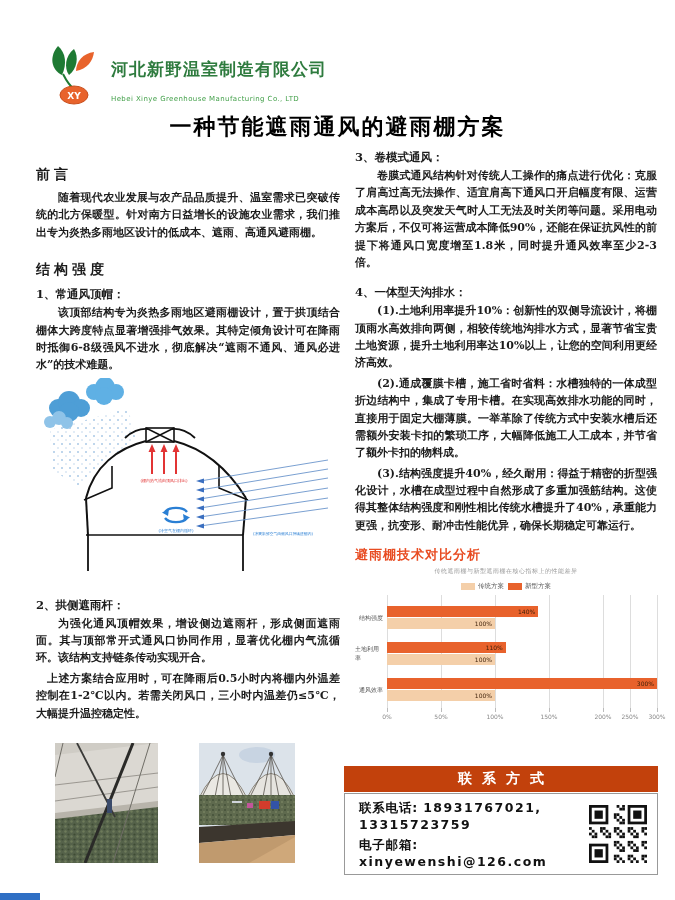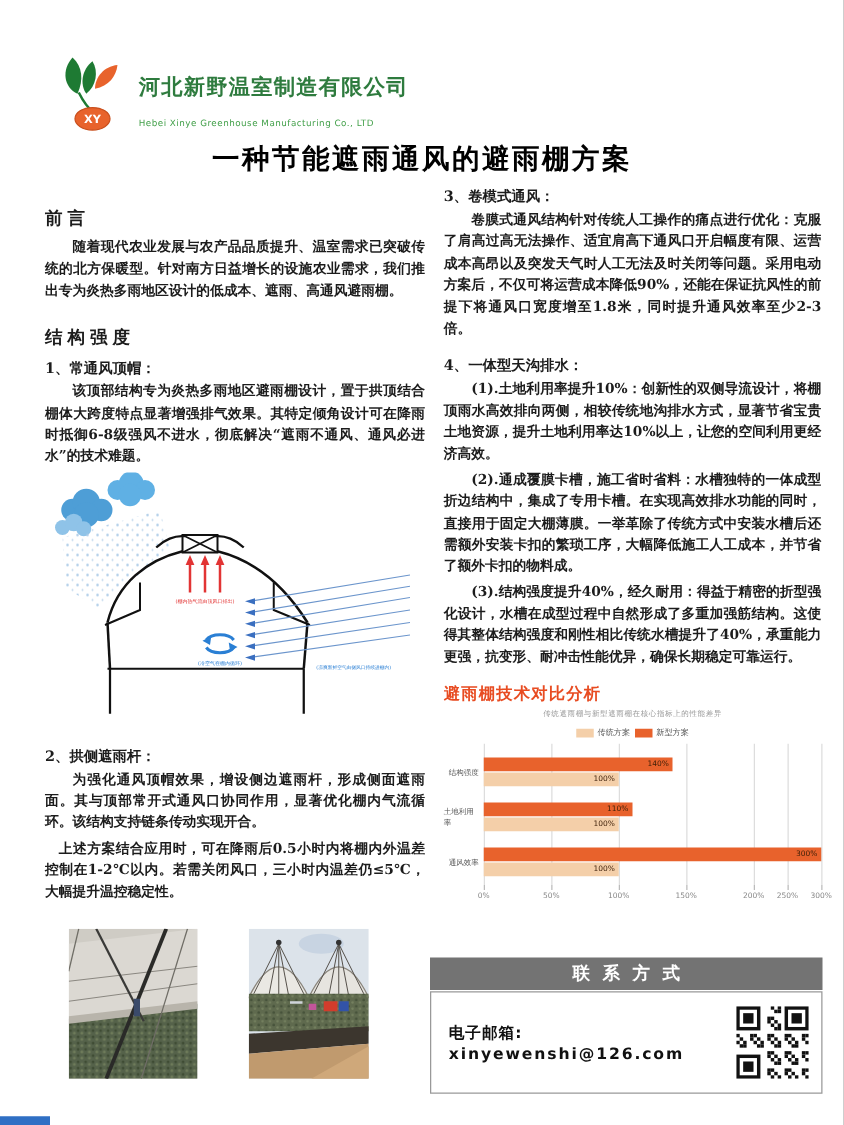--- a/index.html
+++ b/index.html
@@ -51,21 +51,21 @@
   .tick-mark{position:absolute;width:1px;height:4px;background:#bbb;top:0;}
 
   
   .photo{position:absolute;top:743px;display:block;}
   .photo1{left:55px;width:103px;height:120px;}
   .photo2{left:199px;width:96px;height:120px;}
 
   
   .contact{position:absolute;left:344px;top:766px;width:314px;
            font-family:"DejaVu Sans","Liberation Sans",sans-serif;}
-  .contact-bar{background:#737373;color:#fff;text-align:center;font-size:14px;font-weight:bold;
+  .contact-bar{background:#c2410c;color:#fff;text-align:center;font-size:14px;font-weight:bold;
                letter-spacing:10px;padding:4px 0 4px 10px;}
   .contact-box{border:1px solid #999;background:#fff;margin-top:1px;height:72px;
                display:flex;align-items:center;justify-content:space-between;padding:4px 10px 4px 14px;}
   .contact-line{font-size:12.5px;font-weight:bold;letter-spacing:.8px;margin:5px 0;color:#111;}
   .contact-line .val{letter-spacing:1.5px;}
   .qr{width:58px;height:58px;flex:0 0 auto;}
 
   .corner-strip{position:absolute;left:0;bottom:0;width:40px;height:7px;background:#2f6fc4;}
 </style>
 </head>
@@ -313,20 +313,24 @@
     <rect x="33" y="58" width="10" height="2" fill="#cfd4da"></rect>
     <polygon points="0,84 96,78 96,92 0,100" fill="#3c362e"></polygon>
     <polygon points="0,100 96,92 96,120 0,120" fill="#c09a6e"></polygon>
     <polygon points="50,120 96,94 96,120" fill="#cfa87a"></polygon>
   </svg>
 
   <div class="contact">
     <div class="contact-bar">联系方式</div>
     <div class="contact-box">
       <div class="contact-lines">
+        <div class="contact-line">
+          <span>联系电话:</span>
+          <span class="val">18931767021, 13315723759</span>
+        </div>
         <div class="contact-line">
           <span>电子邮箱:</span>
           <span class="val">xinyewenshi@126.com</span>
         </div>
       </div>
       <svg class="qr" viewBox="0 0 55 55">
           <rect width="55" height="55" fill="#fff"></rect>
           <rect x="0" y="0" width="18.333333333333332" height="18.333333333333332" fill="#111"></rect>
           <rect x="2.619047619047619" y="2.619047619047619" width="13.095238095238095" height="13.095238095238095" fill="#fff"></rect>
           <rect x="5.238095238095238" y="5.238095238095238" width="7.857142857142858" height="7.857142857142858" fill="#111"></rect>

